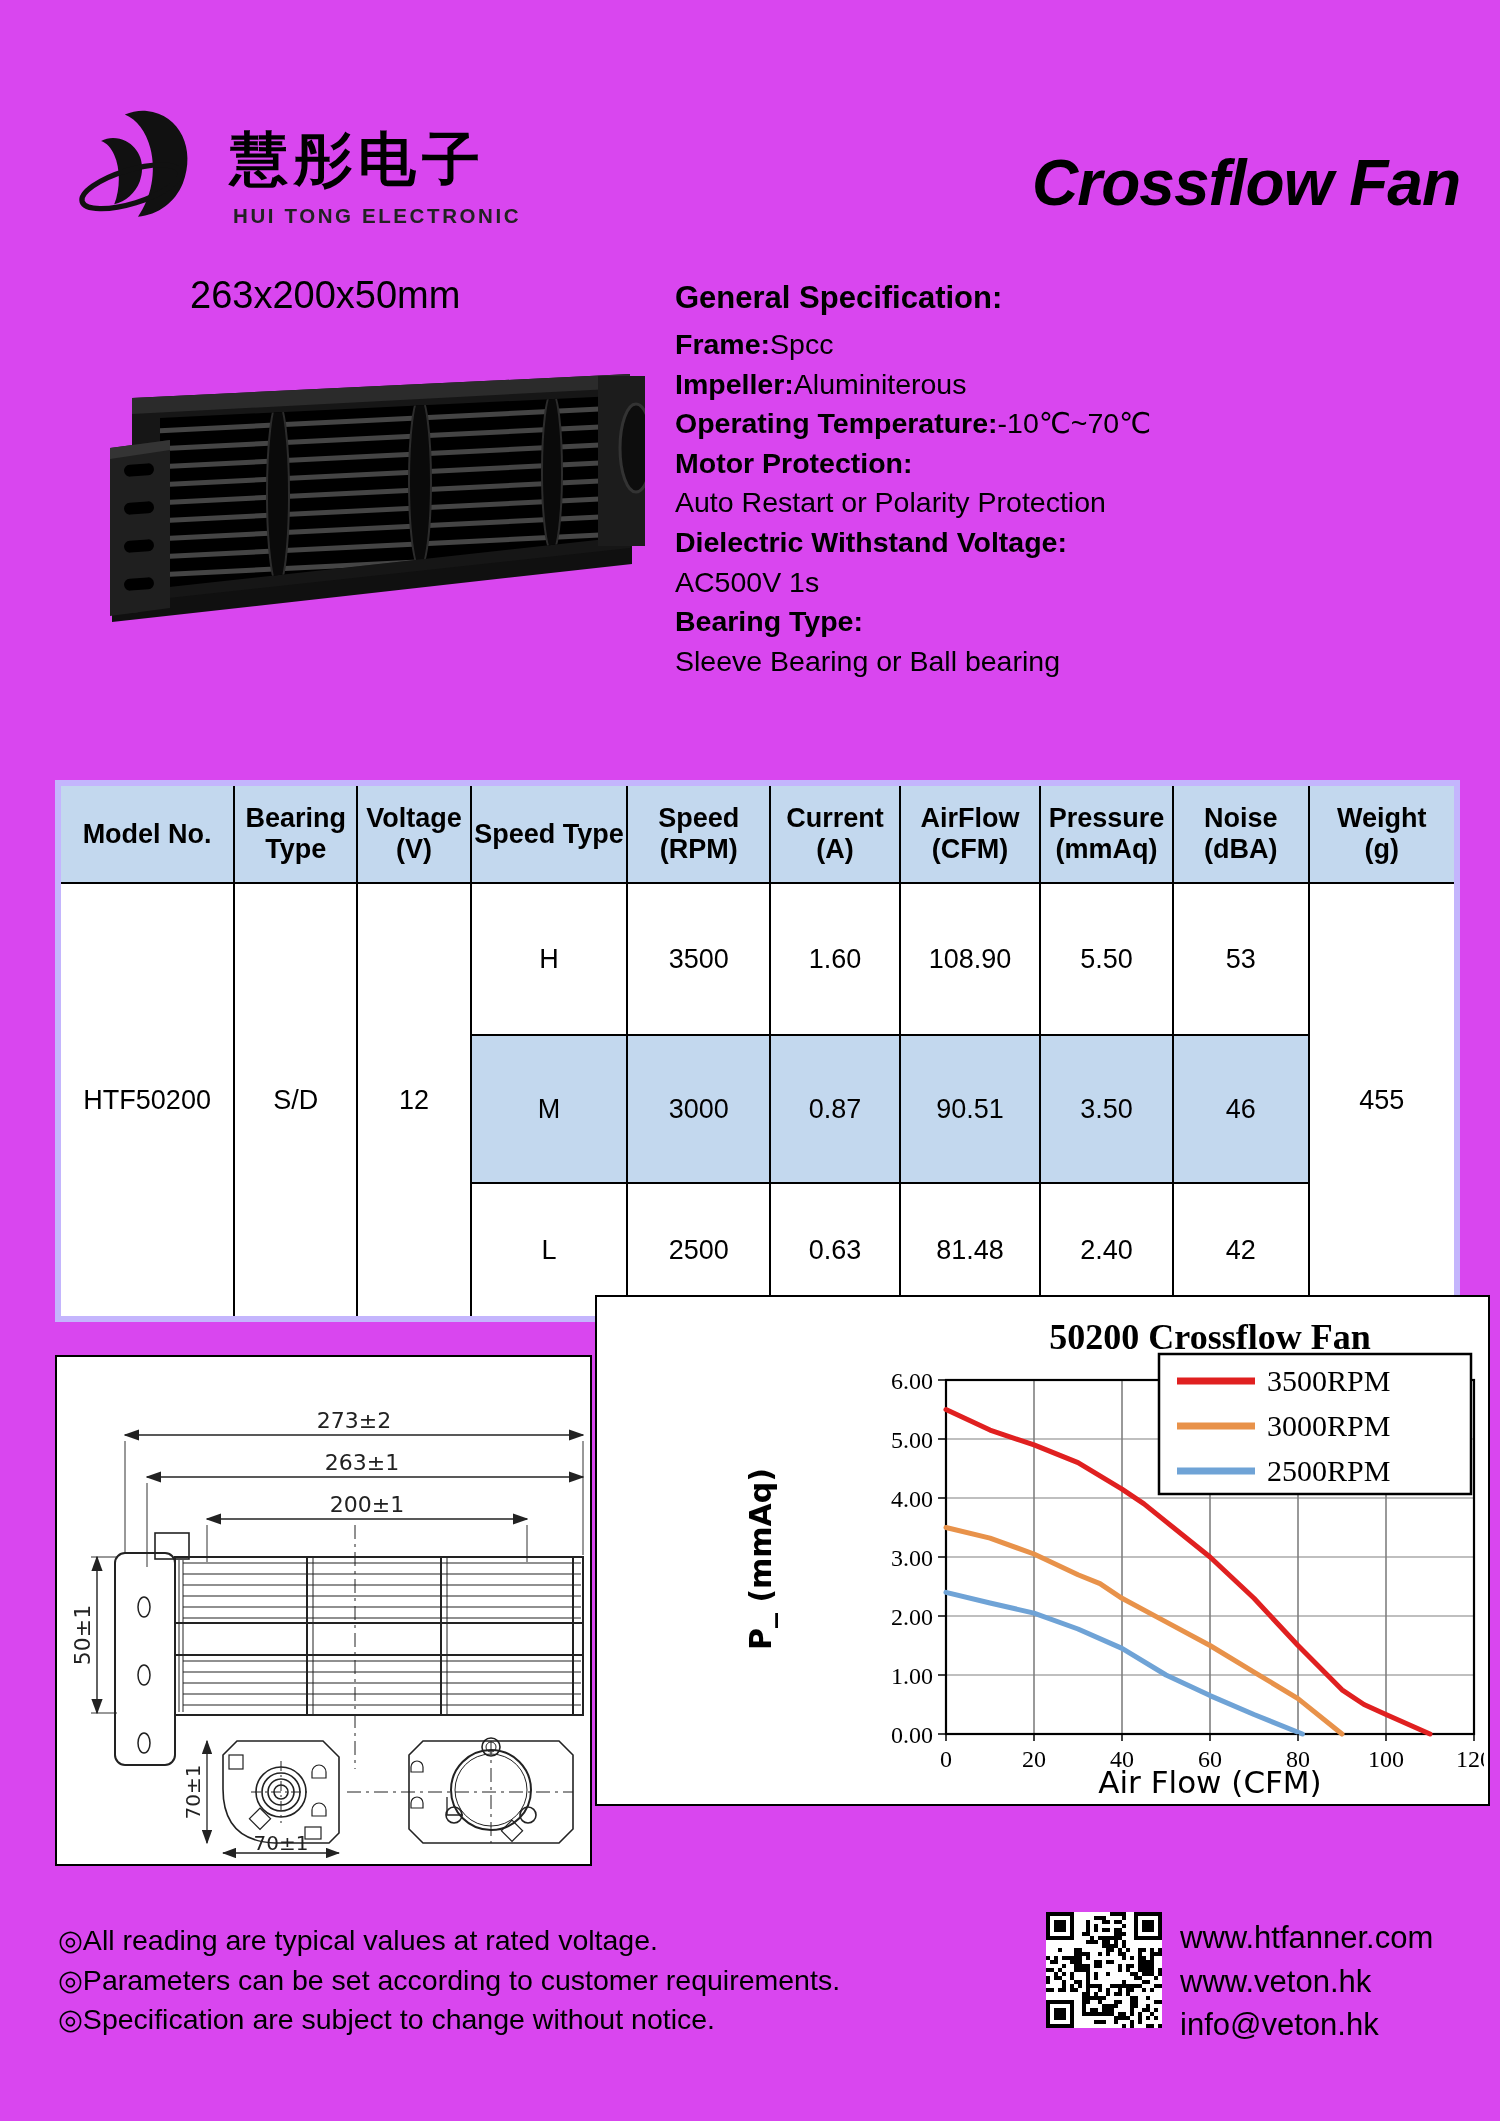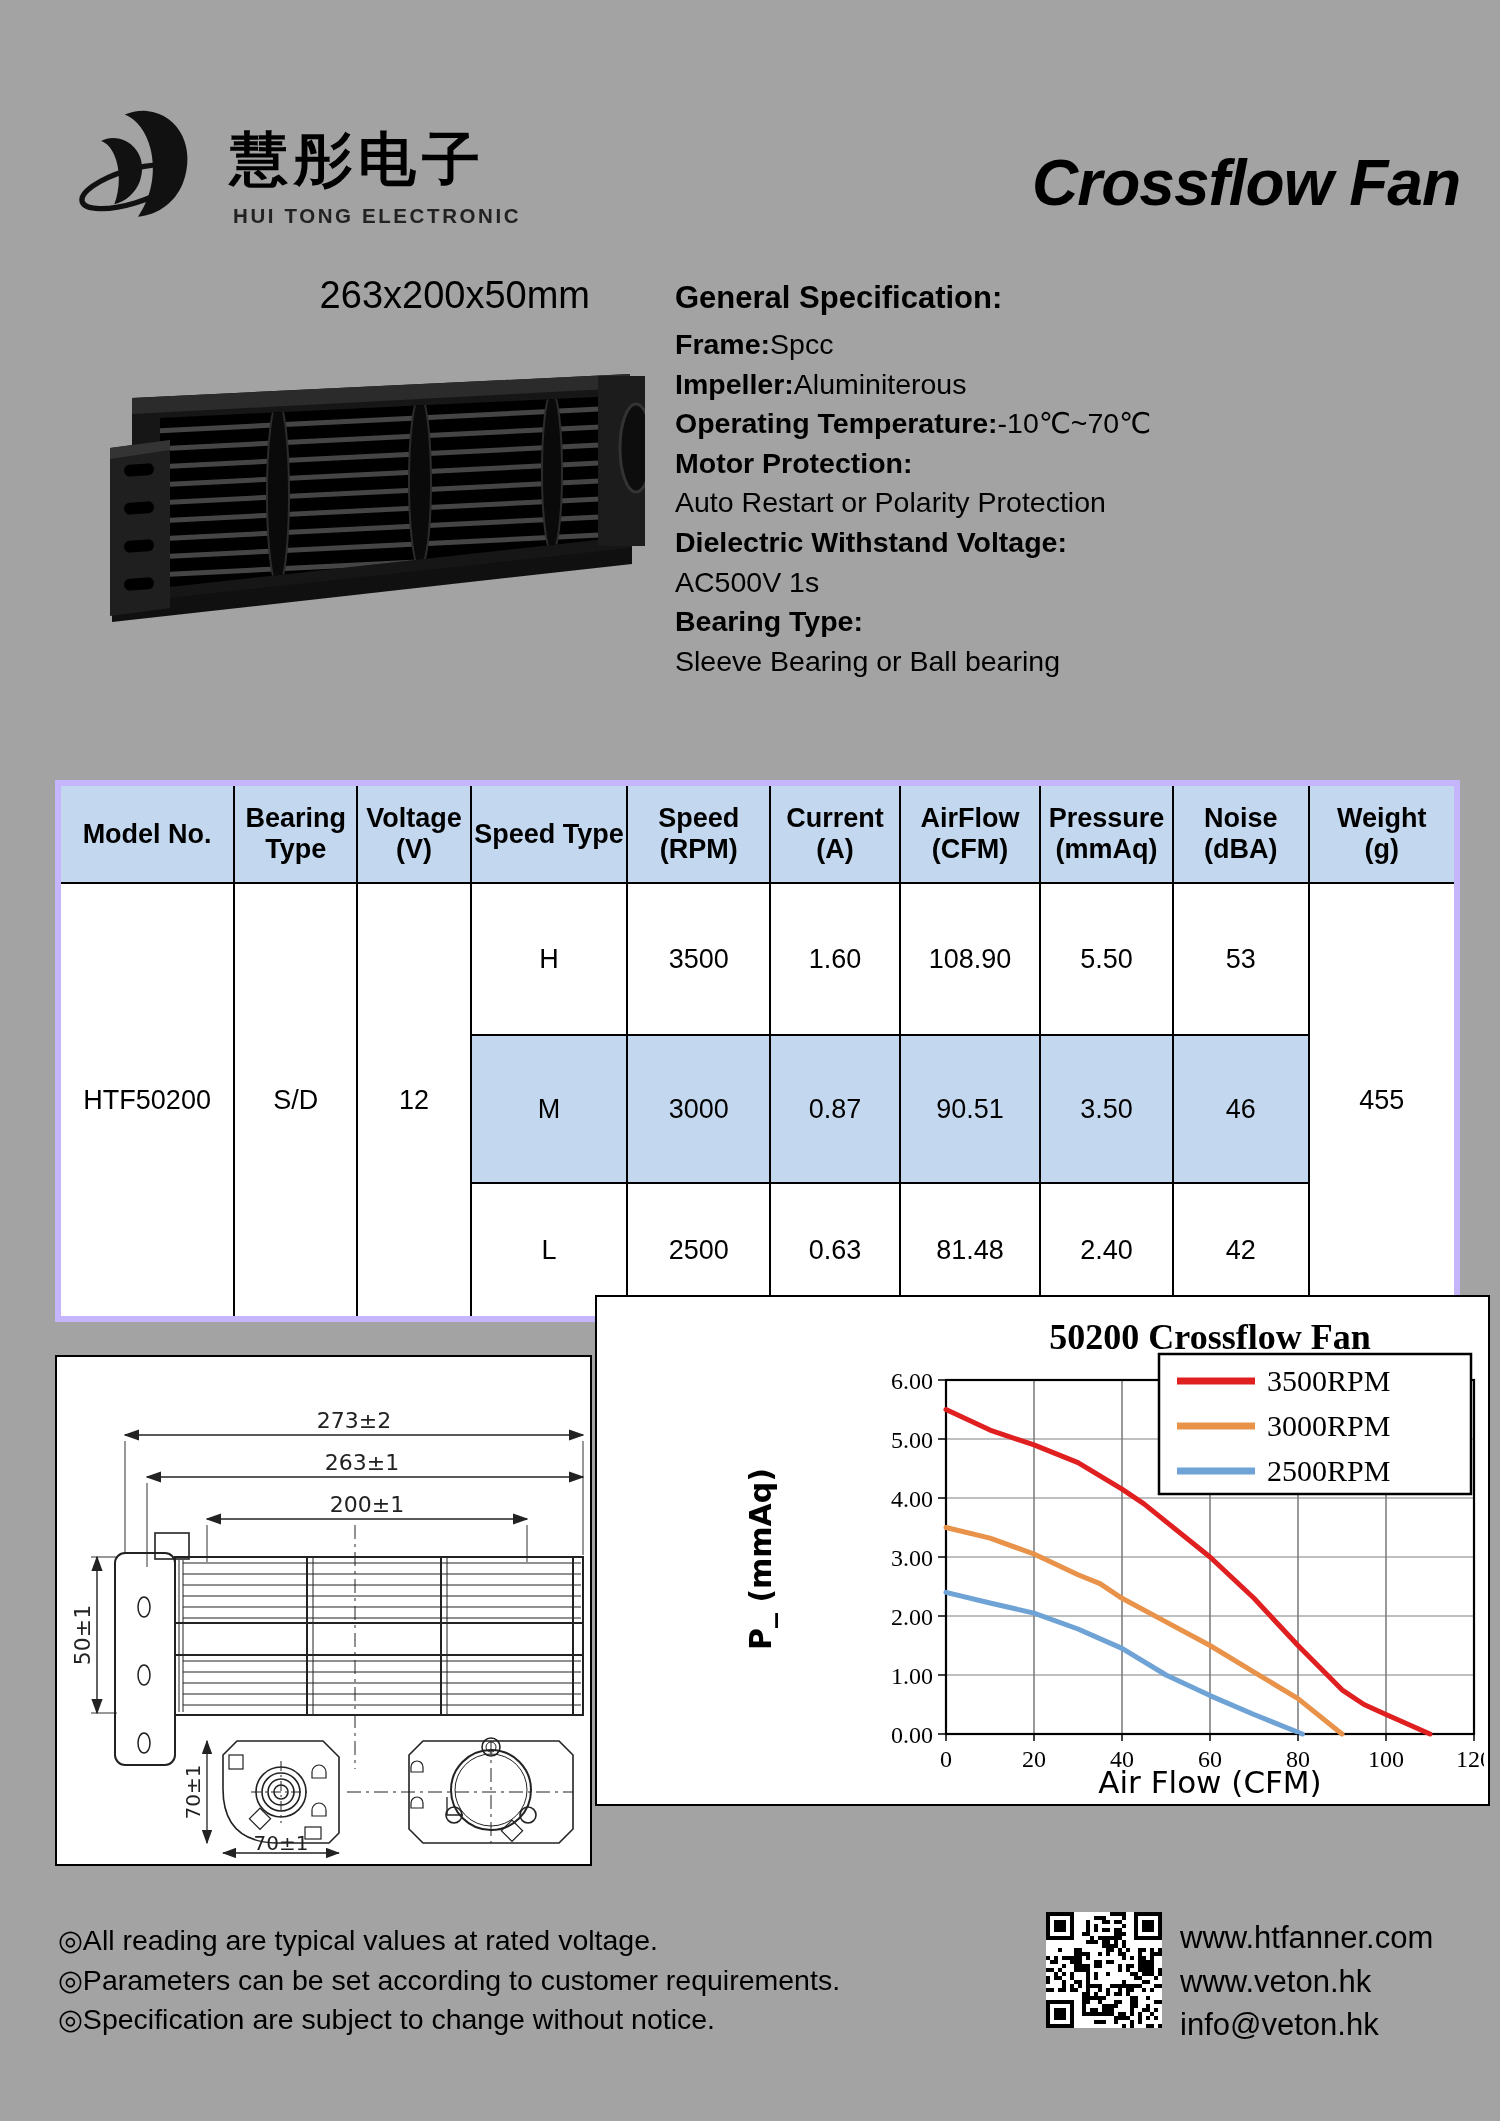--- a/index.html
+++ b/index.html
@@ -1,23 +1,23 @@
 <!DOCTYPE html>
 <html><head>
 <meta charset="utf-8">
 <style>
   html,body{margin:0;padding:0;background:#777;}
-  .page{position:relative;width:1500px;height:2121px;background:#a3a3a3;overflow:hidden;
+  .page{position:relative;width:1500px;height:2121px;background:#d946ef;overflow:hidden;
         font-family:"Liberation Sans","DejaVu Sans",sans-serif;color:#000;}
   .abs{position:absolute;}
   
   .logo-cn{font-size:58px;font-weight:bold;letter-spacing:6px;line-height:1;}
   .logo-en{font-size:20.5px;font-weight:bold;letter-spacing:2.6px;color:#222;}
   .doc-title{font-size:64px;font-weight:bold;font-style:italic;letter-spacing:-1px;text-align:right;width:560px;}
-  .size-label{font-size:38px;width:400px;text-align:right;}
+  .size-label{font-size:38px;width:400px;text-align:left;}
   
   .gs-head{font-size:31px;font-weight:bold;margin-bottom:9px;}
   .gs-line{font-size:28.5px;line-height:39.6px;}
   .gs-line b{font-weight:bold;text-align:right;}
   
   table.spec{position:absolute;left:55px;top:780px;width:1405px;border-collapse:collapse;
              table-layout:fixed;border:6px solid #c4b5fd;}
   table.spec th,table.spec td{border:2px solid #000;text-align:center;vertical-align:middle;
              font-size:27px;padding:0;}
   table.spec th{font-weight:bold;background:#c3d8ee;height:96px;line-height:31px;}

